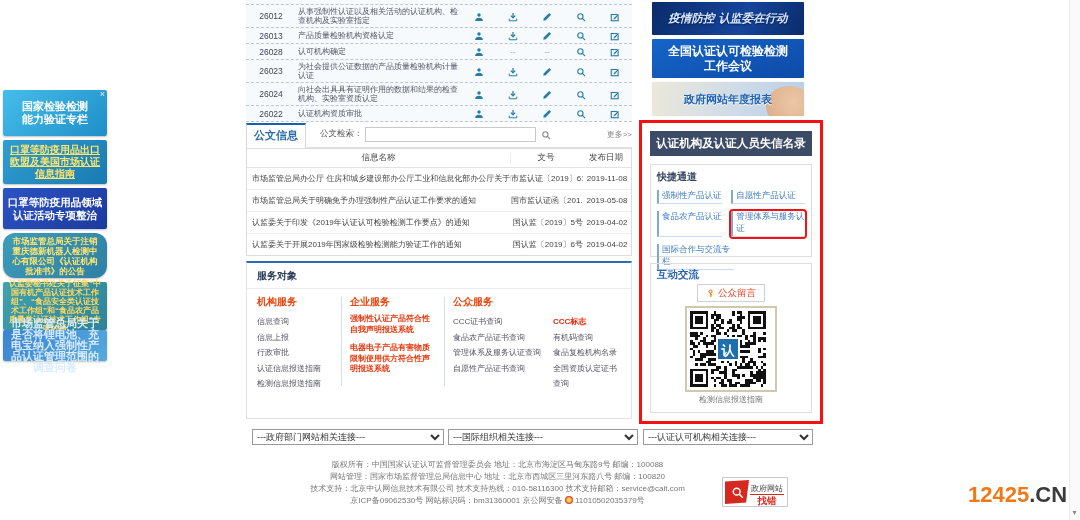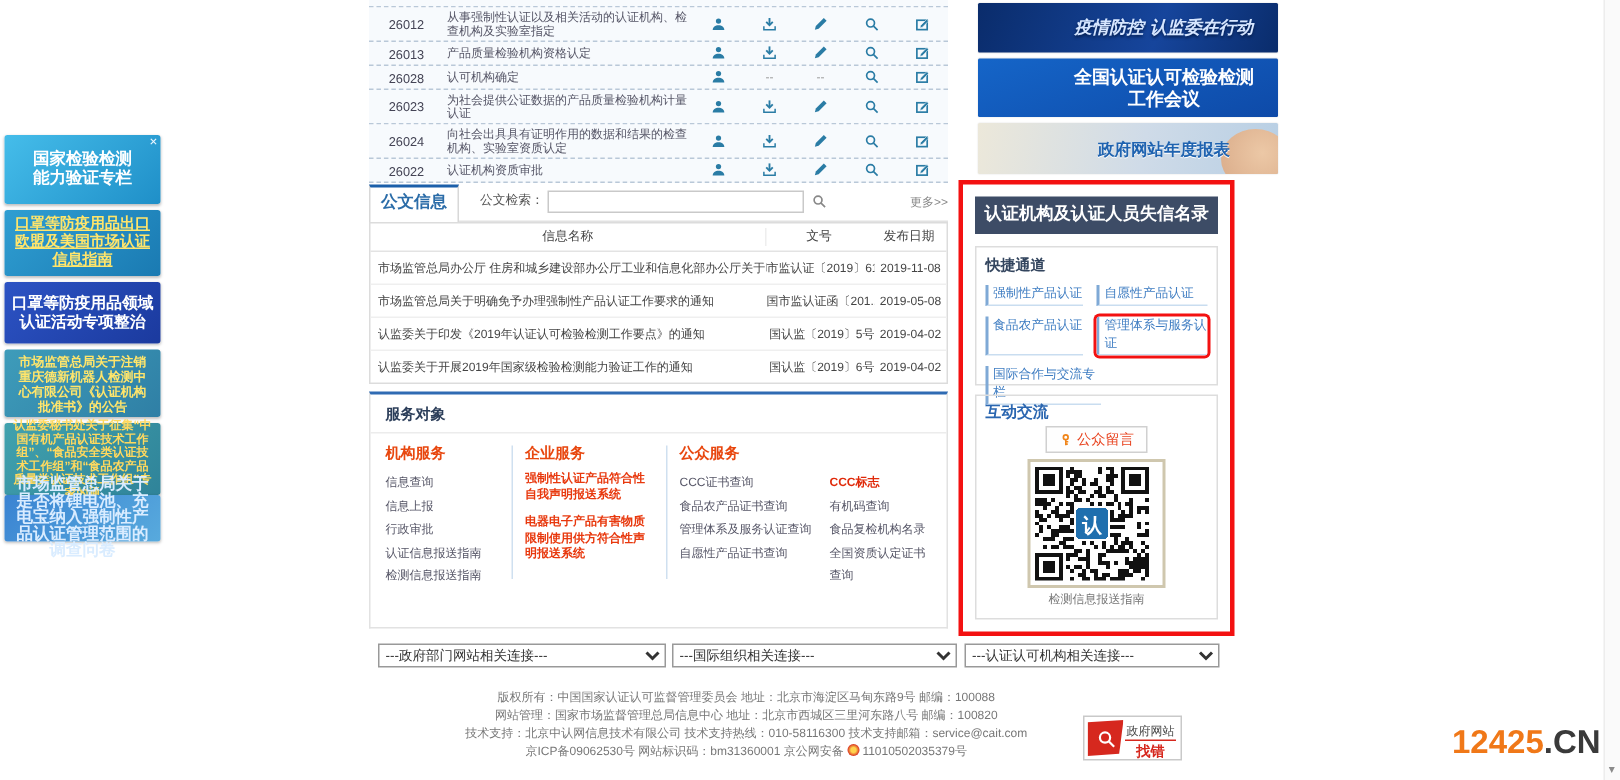--- a/index.html
+++ b/index.html
@@ -11,21 +11,21 @@
   
   .sb{position:absolute;left:3px;width:104px;border-radius:2px;display:flex;align-items:center;justify-content:center;
       text-align:center;font-weight:bold;box-shadow:0 1px 2px rgba(0,0,0,.25);cursor:pointer;}
   .sb .t{display:inline-block;}
   .sb1{top:90px;height:46px;background:linear-gradient(135deg,#45bdea,#1f8fc8);color:#fff;font-size:11px;line-height:13px;}
   .sb1 .t{width:70px;}
   .sb2{top:140px;height:44px;background:linear-gradient(135deg,#2f9ed2,#1a7ab2);color:#ffe56b;font-size:10px;line-height:12px;text-decoration:underline;}
   .sb2 .t{width:94px;}
   .sb3{top:188px;height:41px;background:linear-gradient(135deg,#2c53c4,#1b3a9e);color:#fff;font-size:10.5px;line-height:13px;}
   .sb3 .t{width:96px;}
-  .sb4{top:233px;height:45px;background:linear-gradient(135deg,#3e9cba,#2f7fa5);color:#ffe56b;font-size:8.5px;line-height:10px;font-weight:bold;}
+  .sb4{top:233px;height:45px;background:linear-gradient(135deg,#3e9cba,#2f7fa5);color:#ffe56b;font-size:8.5px;line-height:10px;font-weight:bold;border-radius:12px;}
   .sb4 .t{width:90px;}
   .sb5{top:282px;height:48px;background:linear-gradient(135deg,#41a2ae,#2f8399);color:#ffd95e;font-size:8px;line-height:9px;}
   .sb5 .t{width:92px;}
   .sb6{top:330px;height:31px;background:linear-gradient(135deg,#3a83d2,#58aadd);color:#d9ecff;font-size:11px;line-height:11px;}
   .sb6 .t{width:96px;}
   .sb-close{position:absolute;top:0px;right:2px;color:#eaf6ff;font-size:9px;font-weight:normal;line-height:9px;cursor:pointer;}
 
   
   .atable{position:absolute;left:246px;top:0;width:386px;}
   .arow{display:flex;align-items:center;border-bottom:1px dashed #b9c8d8;background:#f7fafd;}
@@ -71,21 +71,21 @@
   .pubrow{display:flex;font-size:8px;color:#556;line-height:15.5px;}
   .pl{width:100px;display:block;color:#556;}
   .pr{flex:1;display:block;color:#556;}
   .redlink{color:#e02a0a !important;font-weight:bold;}
   .pubwide{position:relative;font-size:8px;color:#556;line-height:10.5px;margin-top:3px;padding-right:0;}
   .pubwide .wtext{display:block;width:100%;}
   .pubwide .redlink{position:absolute;right:2px;bottom:0;}
 
   
   .rb{position:absolute;left:652px;width:152px;border-radius:1px;display:flex;align-items:center;justify-content:center;
-      text-align:center;cursor:pointer;box-shadow:0 0 1px rgba(0,0,0,.2);padding-left:48px;}
+      text-align:center;cursor:pointer;box-shadow:0 0 1px rgba(0,0,0,.2);}
   .rb1{top:2px;height:33px;background:linear-gradient(110deg,#0a2c6b,#16459c 60%,#0a2c6b);
        color:#d6e6ff;font-size:11.5px;font-weight:bold;font-style:italic;font-family:"DejaVu Serif","Liberation Serif",serif;
        text-shadow:0 1px 2px #041c4a;}
   .rb2{top:39px;height:39px;background:linear-gradient(160deg,#1565c8,#0e4aa8);color:#fff;font-size:12px;font-weight:bold;line-height:15px;}
   .rb2 .t{width:130px;}
   .rb3{top:82px;height:34px;background:linear-gradient(100deg,#ece8da 0%,#cfdbe8 55%,#b8cfe4 100%);overflow:hidden;position:absolute;}
   .rb3 .t{color:#1f63b0;font-size:11px;font-weight:bold;text-shadow:0 1px 0 #fff;z-index:2;}
   .rb3 .hand{position:absolute;right:-8px;top:4px;width:46px;height:40px;border-radius:50%;
              background:radial-gradient(circle at 60% 40%,#ecc8a6,#d8a987);z-index:1;}
 

